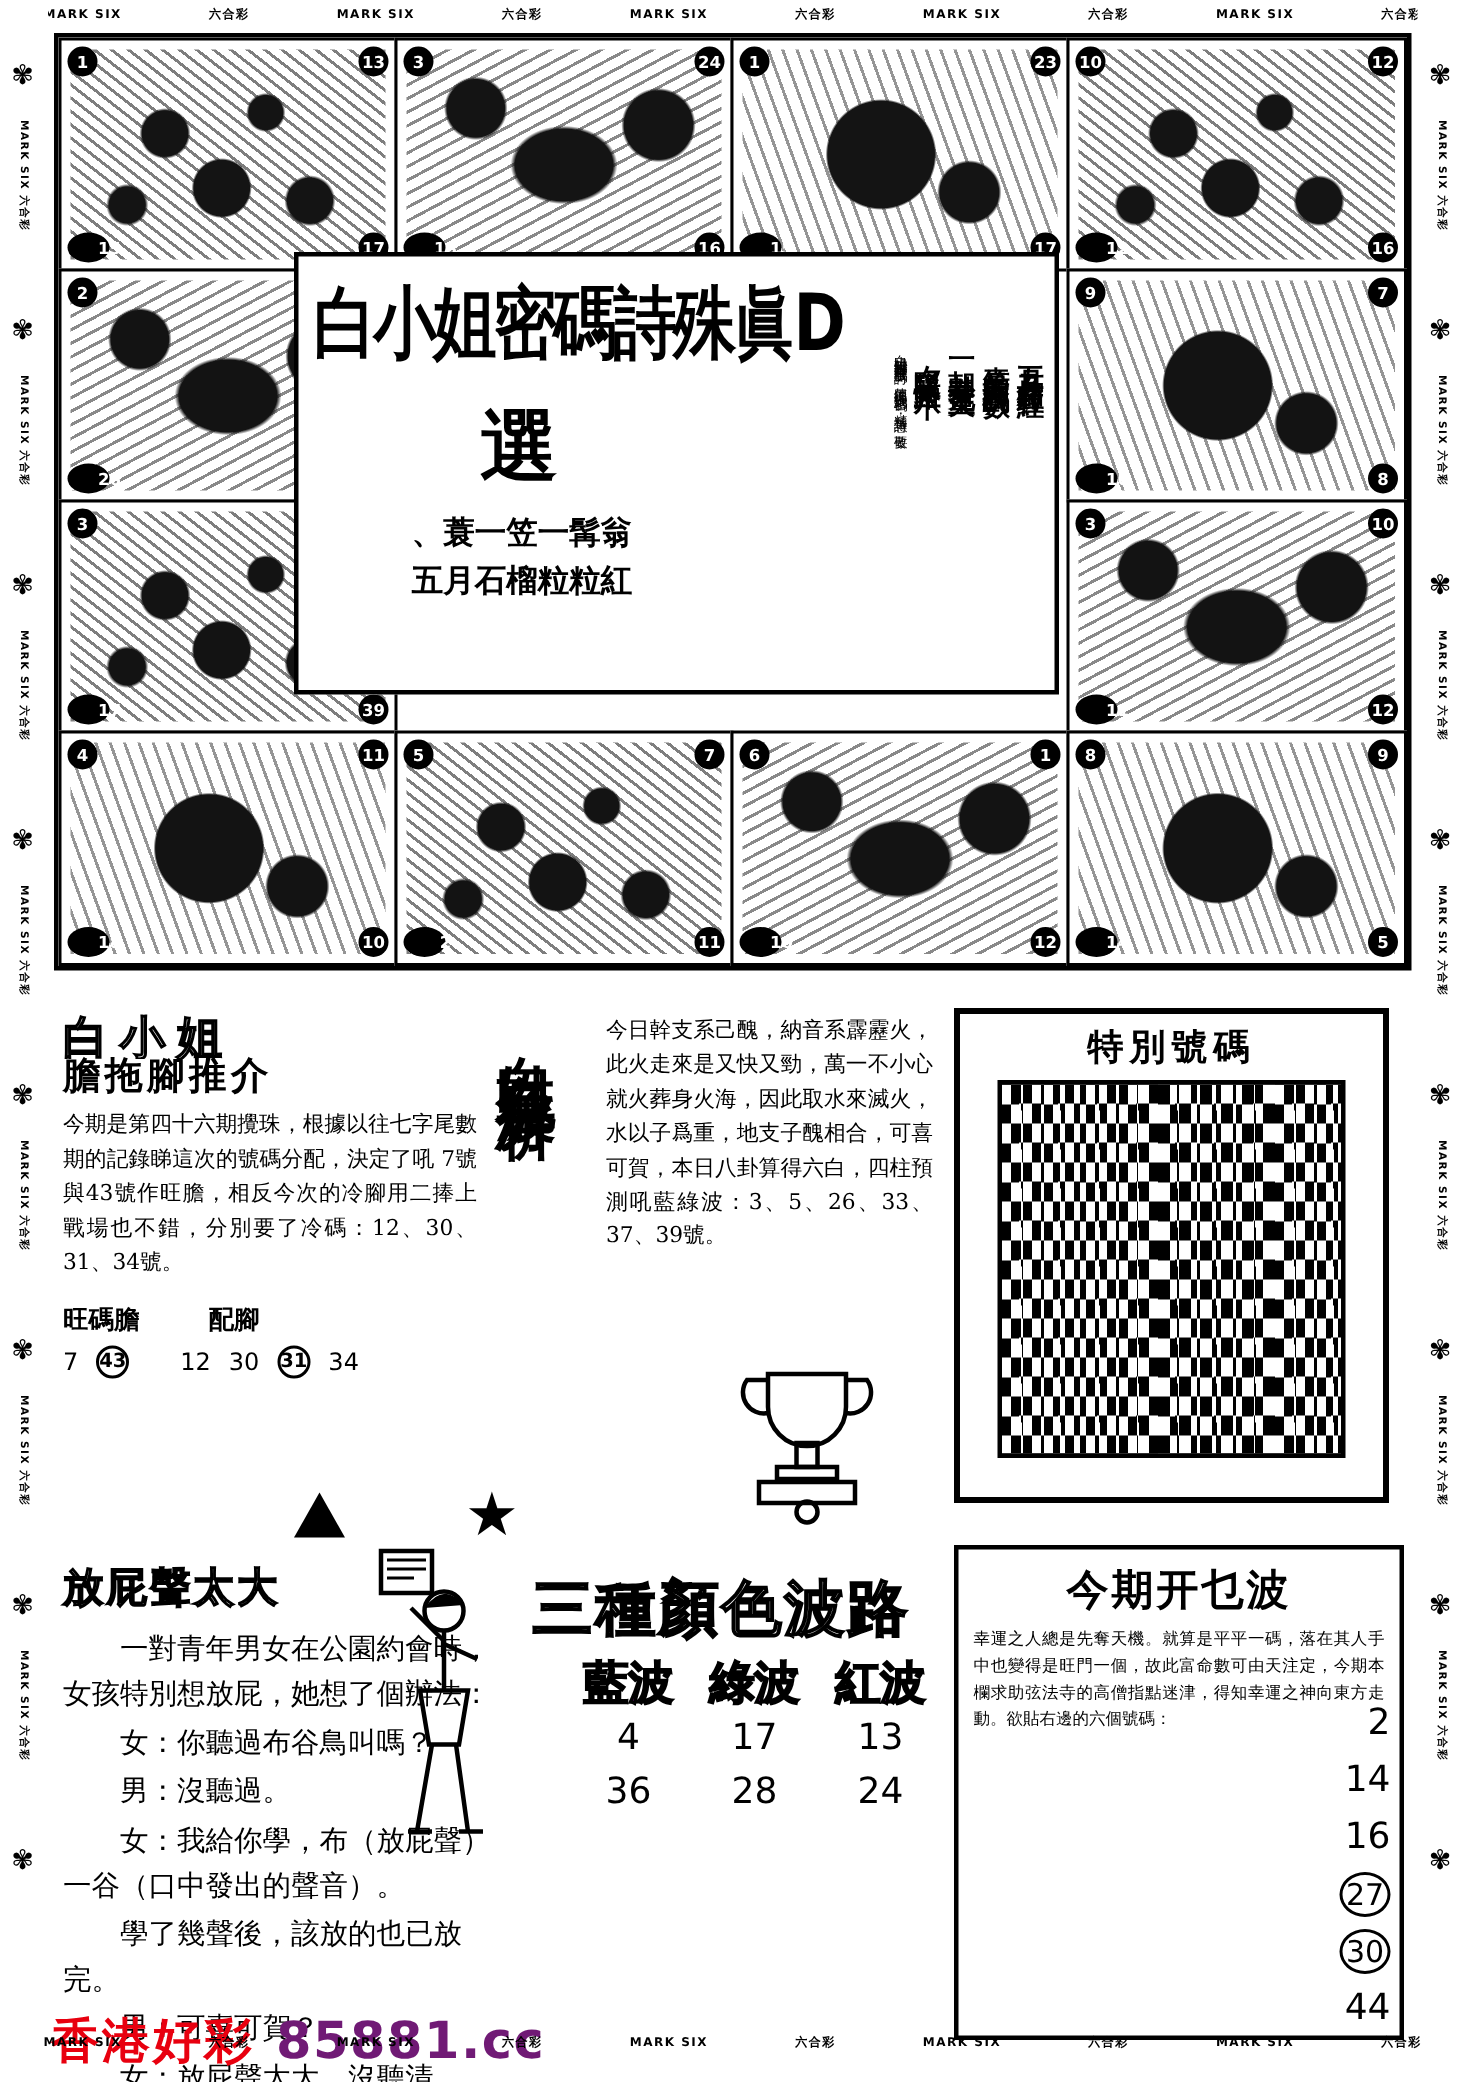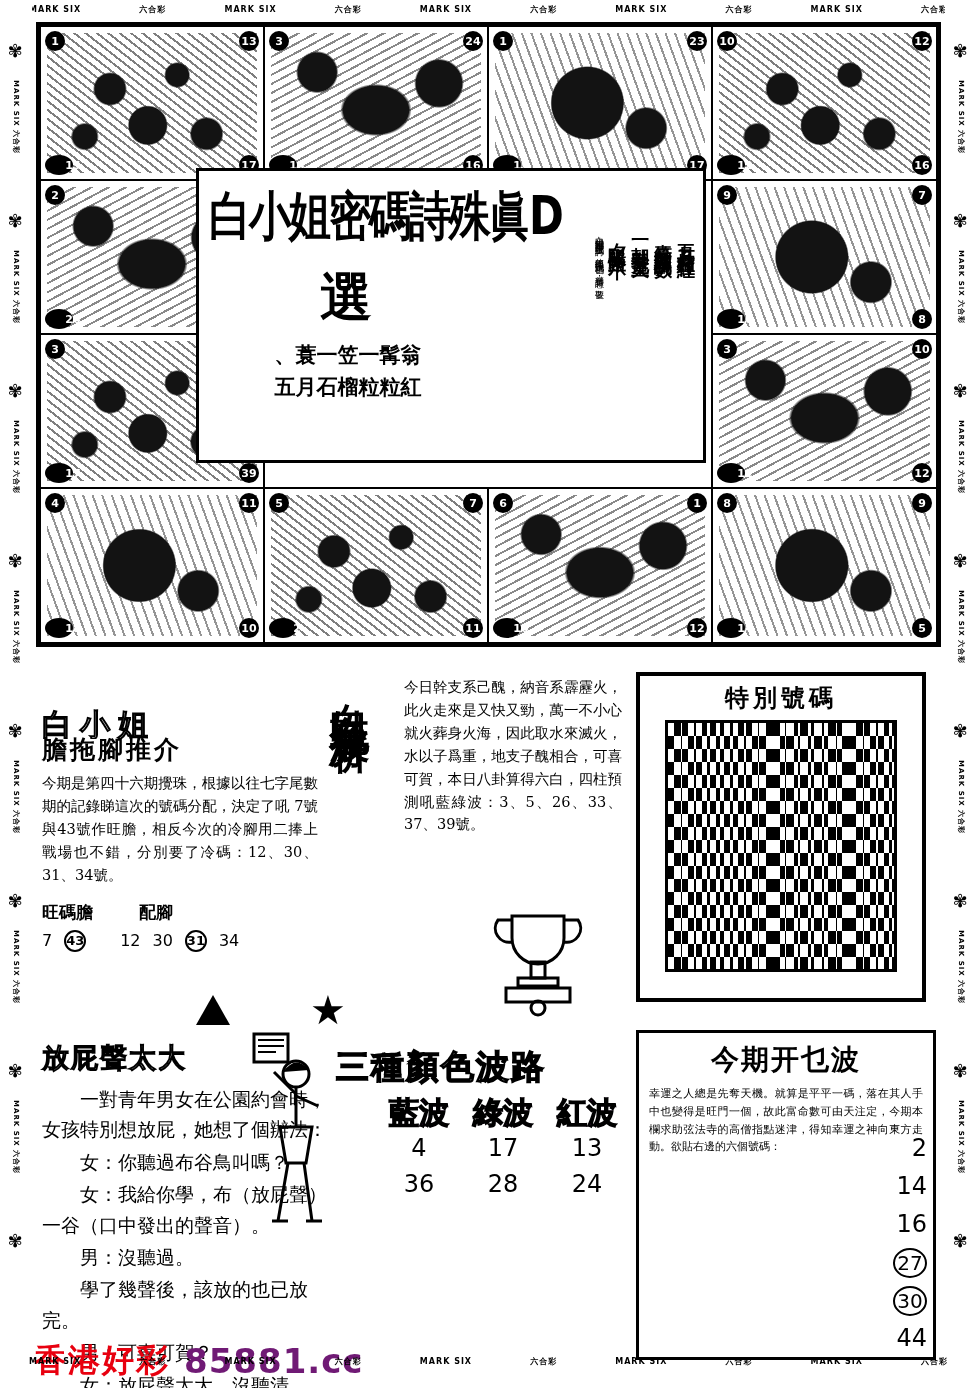--- a/index.html
+++ b/index.html
@@ -138,21 +138,21 @@
     font-family: "DejaVu Serif", serif;
     font-size: 14.5px; line-height: 1.58; color:#000;
     text-align: justify;
   }
 
   
   #sec-tui { left: 42px; top: 672px; width: 276px; }
   .ghost-title {
     font-size: 30px; font-weight: bold; letter-spacing: 8px;
     color: #fff; -webkit-text-stroke: 1px #000; font-family:"DejaVu Serif",serif;
-    height: 34px; overflow:hidden;margin-top:33px;
+    height: 34px; overflow:hidden;
   }
   .tui-head {
     font-size: 25px; font-weight: bold; letter-spacing: 3px;
     font-family:"DejaVu Serif",serif; margin-top:-6px;
   }
   .tui-body { margin-top: 6px; }
   .pick-row {
     display:flex; align-items:center; gap:14px; margin-top:14px;
     font-size: 17px; font-weight: bold; font-family:"DejaVu Serif",serif;
   }
@@ -208,24 +208,25 @@
   .joke-body { margin-top: 8px; font-size: 19px; line-height: 1.6; }
   .joke-body p { margin: 0 0 2px; }
   .joke-indent { text-indent: 2em; }
 
   
   .lady { position:absolute; left: 236px; top: 1030px; width: 100px; height: 215px; }
 
   
   #sec-wave { left: 336px; top: 1045px; width: 290px; }
   .wave-head {
-    font-size: 33px; font-weight: bold; letter-spacing: 2px;
+    font-size: 40px; font-weight: bold; letter-spacing: 2px;
     font-family:Liberation Sans, sans-serif;
     color:#fff; -webkit-text-stroke: 1.4px #000;
     white-space: nowrap;
+    text-align: center;
   }
   .wave-cols { display:flex; justify-content:flex-end; gap: 6px; margin-top: 8px; }
   .wave-col { width: 78px; text-align:center; }
   .wave-col .wlabel {
     font-family:"DejaVu Serif",serif; font-weight:bold;
     font-size: 30px; letter-spacing:0; line-height:1.0;
     color:#a21caf; -webkit-text-stroke: 1.3px #000;
   }
   .wave-col .wnum {
     font-family:"DejaVu Sans", sans-serif; font-size: 24px;
@@ -485,22 +486,22 @@
   <div class="sec" id="sec-special">
     <div class="sp-title">特別號碼</div>
     <div class="sp-img"></div>
   </div>
 
   <div class="sec" id="sec-joke">
     <div class="joke-head">放屁聲太大</div>
     <div class="joke-body">
       <p class="joke-indent">一對青年男女在公園約會時，女孩特別想放屁，她想了個辦法：</p>
       <p class="joke-indent">女：你聽過布谷鳥叫嗎？</p>
+      <p class="joke-indent">男：沒聽過。</p>
       <p class="joke-indent">女：我給你學，布（放屁聲）一谷（口中發出的聲音）。</p>
-      <p class="joke-indent">男：沒聽過。</p>
       <p class="joke-indent">學了幾聲後，該放的也已放完。</p>
       <p class="joke-indent">男：可喜可賀？</p>
       <p class="joke-indent">女：放屁聲太大，沒聽清。</p>
     </div>
   </div>
 
   <div class="lady">
     <svg viewBox="0 0 100 215" width="100" height="215" aria-hidden="true">
       <rect x="18" y="4" width="34" height="28" fill="none" stroke="#000" stroke-width="3"></rect>
       <path d="M22 10 h26 M22 16 h26 M22 22 h18" stroke="#000" stroke-width="2"></path>

